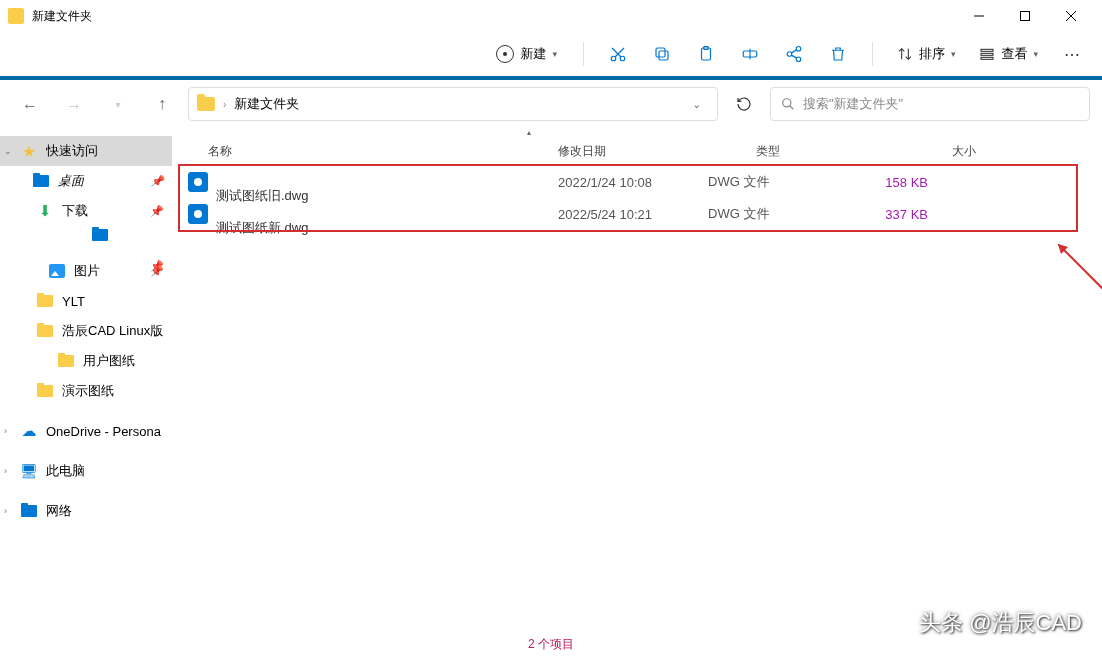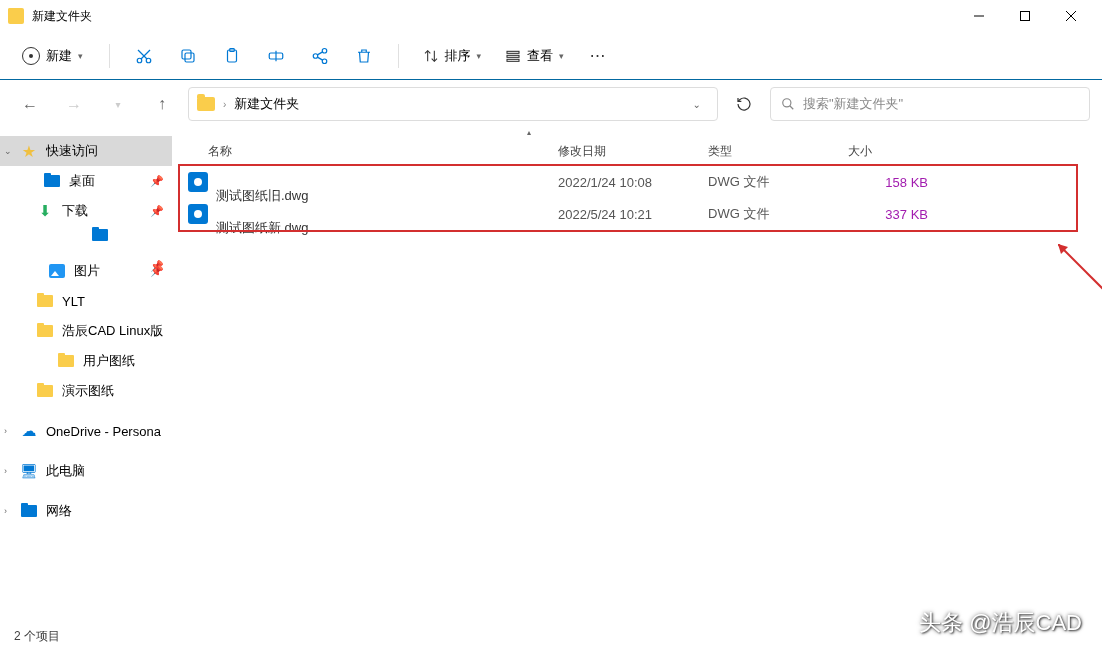--- a/index.html
+++ b/index.html
@@ -4,21 +4,21 @@
 <style>
 * { margin: 0; padding: 0; box-sizing: border-box; font-family: 'Segoe UI', 'Microsoft YaHei', sans-serif; }
 body { background: #fff; width: 1102px; height: 658px; overflow: hidden; position: relative; }
 .titlebar { height: 32px; display: flex; align-items: center; padding: 0 8px; }
 .titlebar-icon { width: 16px; height: 16px; background: #facd4b; border-radius: 2px; margin-right: 8px; position: relative; }
 .titlebar-icon::before { content: ''; position: absolute; top: 0; left: 0; width: 7px; height: 3px; background: #facd4b; border-radius: 2px 2px 0 0; }
 .titlebar-title { font-size: 12px; color: #000; flex: 1; }
 .win-controls { display: flex; }
 .win-btn { width: 46px; height: 32px; display: flex; align-items: center; justify-content: center; cursor: pointer; }
 .win-btn svg { width: 10px; height: 10px; }
-.toolbar { height: 48px; display: flex; align-items: center; padding: 0 12px; gap: 8px; border-bottom: 1px solid #0369a1; }
+.toolbar { height: 48px; display: flex; align-items: center; padding: 0 12px; gap: 8px; border-bottom: 4px solid #0369a1; justify-content: flex-end; }
 .new-btn { display: flex; align-items: center; gap: 6px; padding: 6px 10px; border-radius: 4px; cursor: pointer; }
 .circle-plus { width: 18px; height: 18px; border: 1.5px solid #333; border-radius: 50%; display: flex; align-items: center; justify-content: center; position: relative; }
 .circle-plus::before { content: ''; position: absolute; width: 4px; height: 4px; background: #333; border-radius: 50%; }
 .new-label { font-size: 13px; color: #000; }
 .chev { font-size: 9px; color: #666; }
 .tb-sep { width: 1px; height: 24px; background: #e0e0e0; margin: 0 8px; }
 .tb-icon { width: 36px; height: 36px; display: flex; align-items: center; justify-content: center; cursor: pointer; border-radius: 4px; color: #0078d4; }
 .tb-icon svg { width: 18px; height: 18px; }
 .tb-text-btn { display: flex; align-items: center; gap: 6px; padding: 6px 8px; cursor: pointer; font-size: 13px; }
 .navbar { height: 48px; display: flex; align-items: center; padding: 0 12px; gap: 8px; }
@@ -50,33 +50,33 @@
 .img-ico { width: 16px; height: 14px; background: #2196f3; border-radius: 2px; position: relative; }
 .img-ico::after { content: ''; position: absolute; bottom: 2px; left: 2px; width: 0; height: 0; border-left: 4px solid transparent; border-right: 4px solid transparent; border-bottom: 5px solid #fff; }
 .cloud-ico { color: #0078d4; font-size: 15px; }
 .pc-ico { color: #0078d4; font-size: 14px; }
 .side-label { white-space: nowrap; overflow: hidden; text-overflow: ellipsis; }
 .side-spacer { height: 10px; }
 .filelist { flex: 1; padding: 8px 0; position: relative; }
 .col-headers { display: flex; padding: 0 16px; height: 30px; align-items: center; font-size: 12px; color: #444; }
 .col-name { width: 370px; padding-left: 20px; }
 .col-date { width: 150px; }
-.col-type { width: 140px; }
-.col-size { width: 80px; }
+.col-type { width: 140px; margin-left: 48px; }
+.col-size { width: 80px; text-align: right; }
 .sort-ind { position: absolute; left: 355px; top: 0; font-size: 8px; color: #666; }
 .file-row { display: flex; padding: 0 16px; height: 32px; align-items: center; font-size: 13px; color: #333; cursor: pointer; }
 .file-ico { width: 20px; height: 20px; background: #0078d4; border-radius: 3px; display: flex; align-items: center; justify-content: center; color: #fff; font-size: 9px; margin-right: 8px; flex-shrink: 0; position: relative; }
 .file-ico::after { content: ''; position: absolute; width: 8px; height: 8px; background: #fff; border-radius: 50%; }
 .fname { width: 342px; margin-top: 28px; }
 .fdate { width: 150px; color: #555; }
 .ftype { width: 140px; color: #555; }
 .fsize { width: 80px; text-align: right; color: #a21caf; }
 .highlight-box { position: absolute; border: 2px solid #d32f2f; left: 6px; top: 36px; width: 900px; height: 68px; pointer-events: none; }
 .arrow-line { position: absolute; left: 886px; top: 116px; width: 50px; height: 50px; pointer-events: none; }
-.statusbar { position: absolute; bottom: 8px; left: 0; right: 0; height: 28px; display: flex; align-items: center; padding: 0 14px; font-size: 12px; color: #404040; }
+.statusbar { position: absolute; bottom: 0; left: 0; right: 0; height: 28px; display: flex; align-items: center; padding: 0 14px; font-size: 12px; color: #be185d; justify-content: center; }
 .watermark { position: absolute; right: 20px; bottom: 20px; font-size: 22px; color: #fff; text-shadow: 0 0 4px rgba(0,0,0,0.6), 1px 1px 2px rgba(0,0,0,0.7); font-weight: 400; pointer-events: none; }
 </style>
 </head>
 <body>
 
 <div class="titlebar">
   <div class="titlebar-icon"></div>
   <div class="titlebar-title">新建文件夹</div>
   <div class="win-controls">
     <div class="win-btn">
@@ -194,21 +194,21 @@
   </div>
 </div>
 
 <div class="content">
   <div class="sidebar">
     <div class="side-item selected">
       <span class="side-chev">⌄</span>
       <span class="side-ico star-ico">★</span>
       <span class="side-label">快速访问</span>
     </div>
-    <div class="side-item" style="padding-left:43px;">
+    <div class="side-item" style="padding-left:32px;font-style:italic;">
       <span class="side-ico">
           <span class="blue-folder"></span>
         </span>
       <span class="side-label">桌面</span>
       <span class="pin">📌</span>
     </div>
     <div class="side-item" style="padding-left:36px;">
       <span class="side-ico dl-ico">⬇</span>
       <span class="side-label">下载</span>
       <span class="pin">📌</span>

